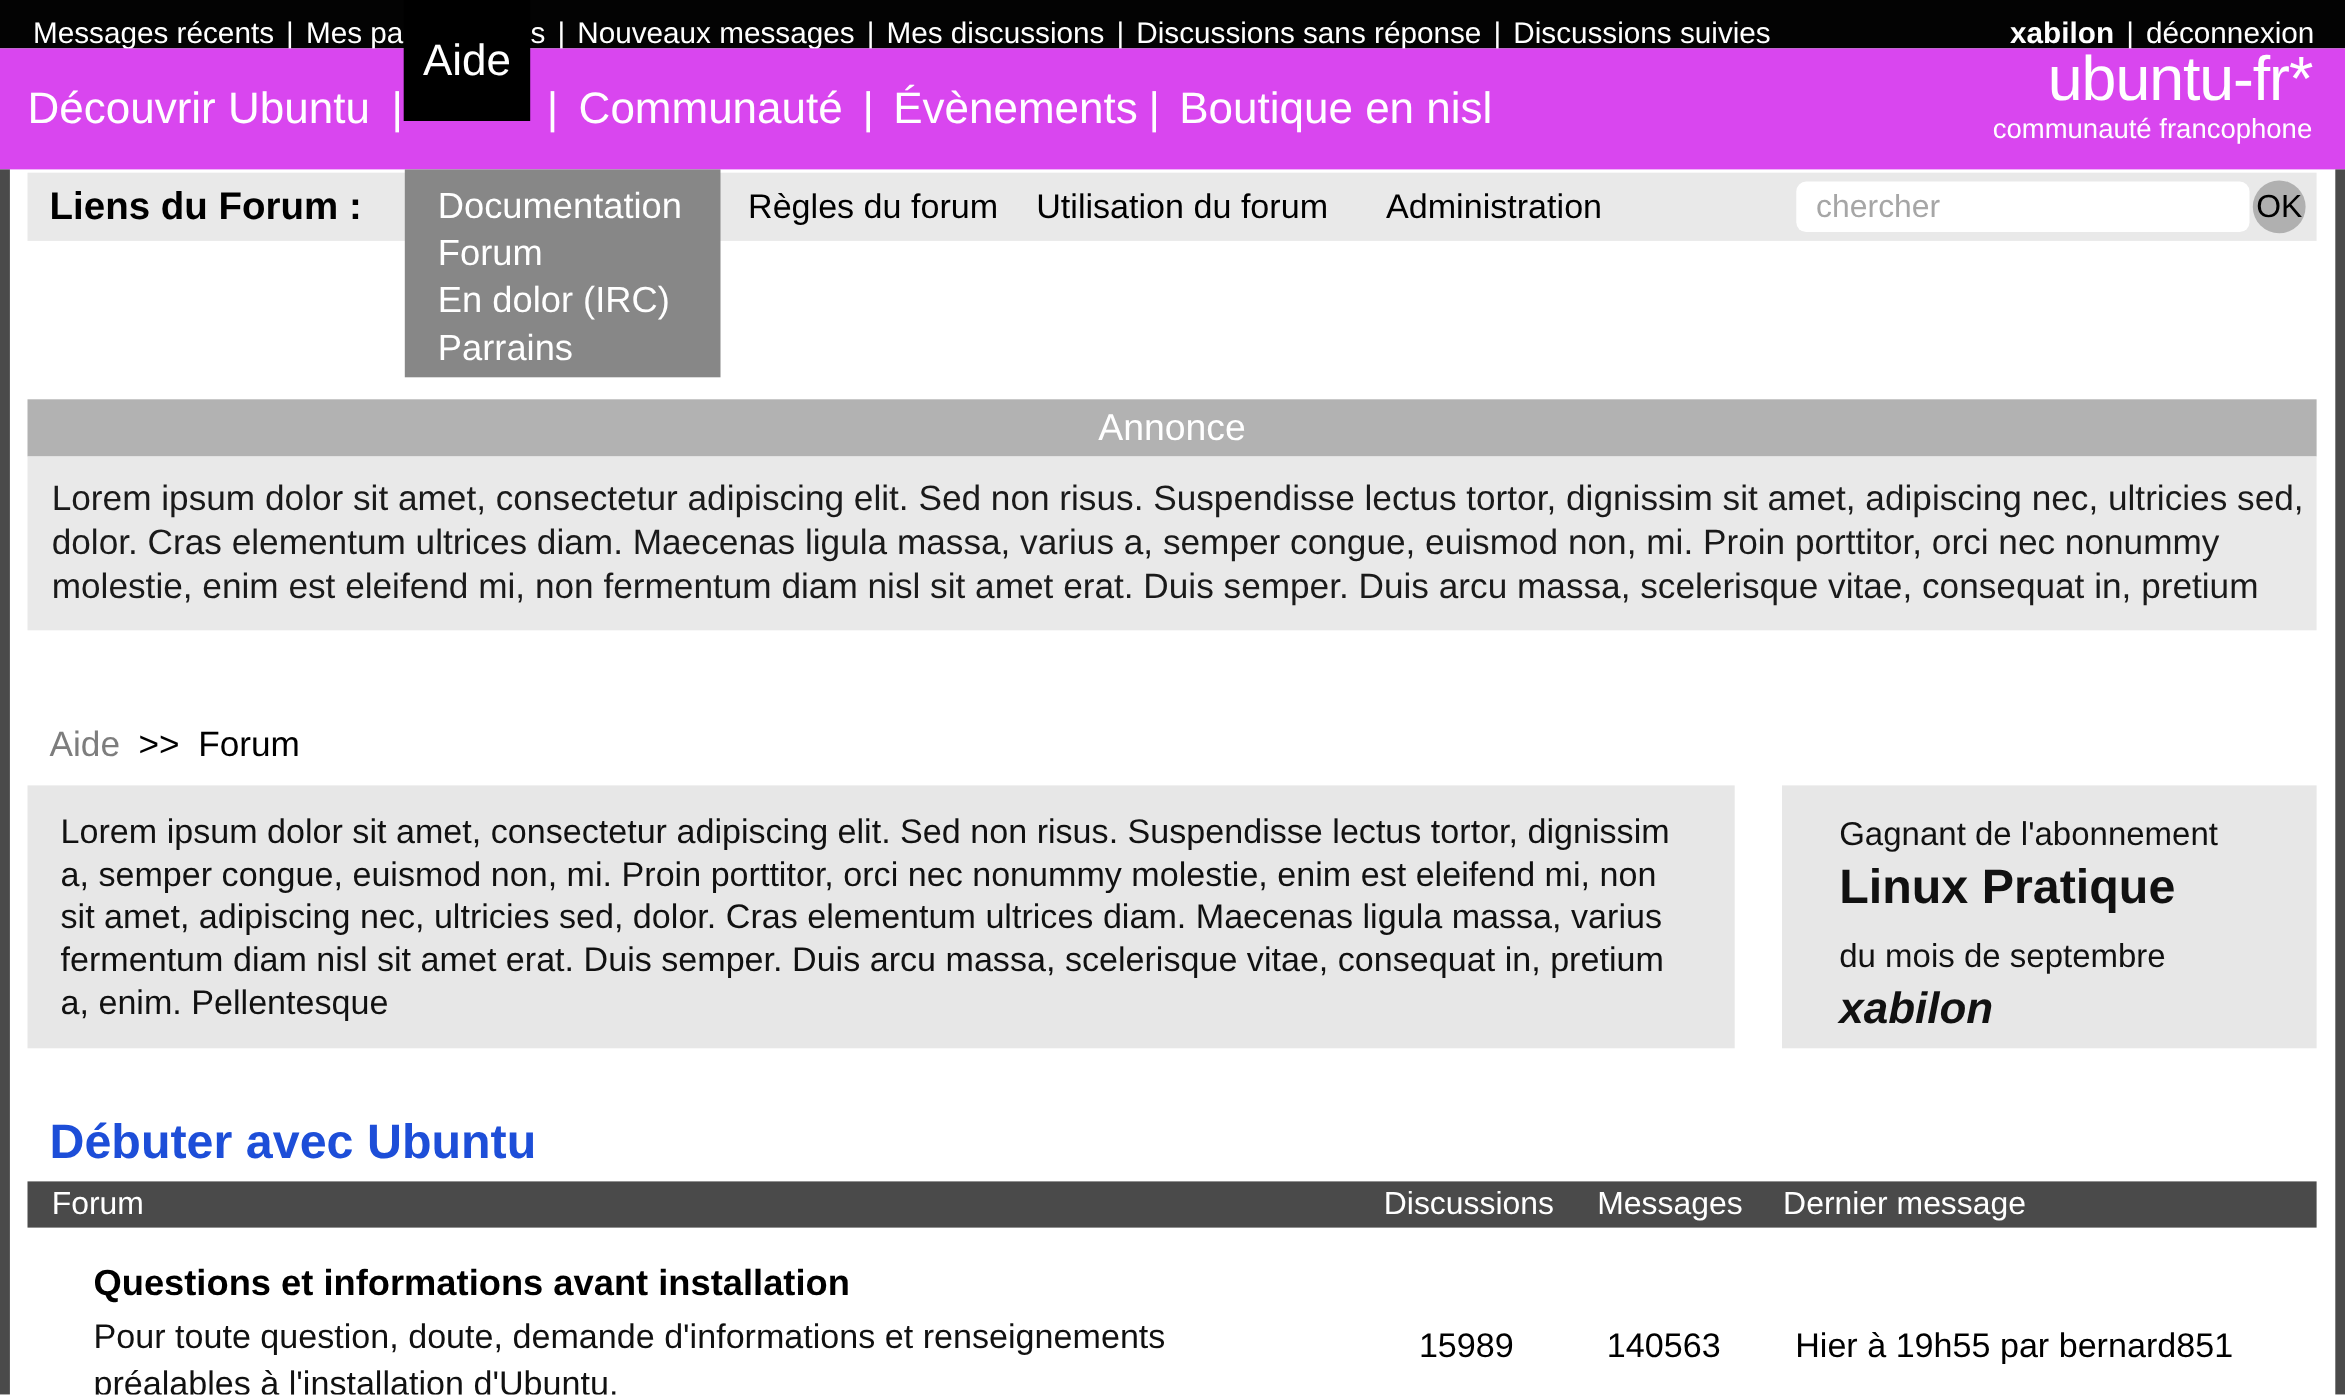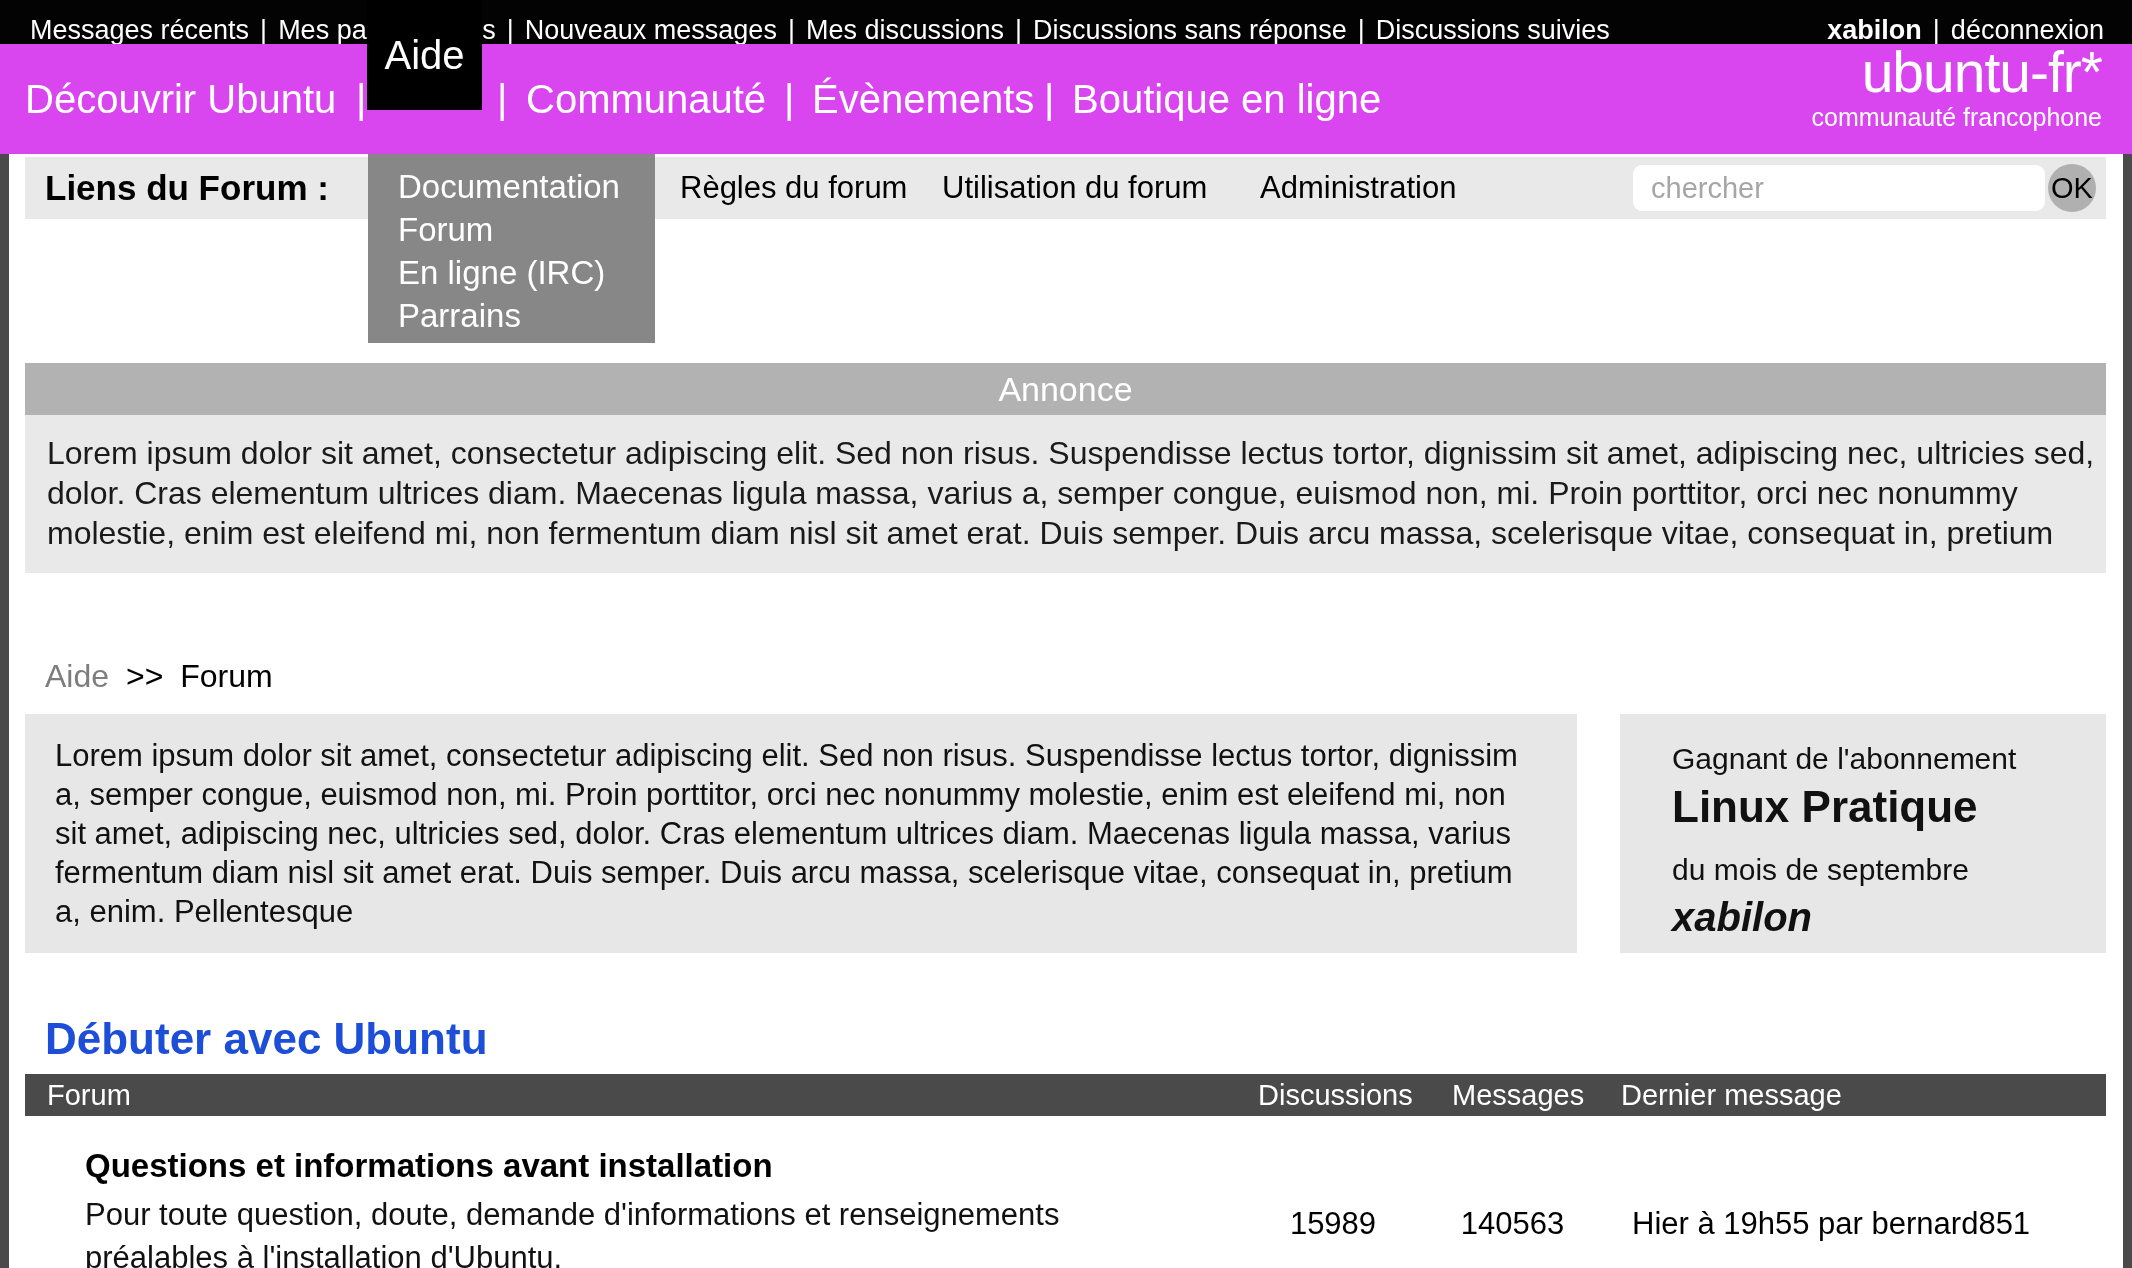--- a/index.html
+++ b/index.html
@@ -135,21 +135,21 @@
   </div>
 
   <div class="navbar">
     <span class="nav-seg" style="left:25px">Découvrir Ubuntu</span>
     <span class="nav-sep" style="left:356px">|</span>
     <span class="nav-sep" style="left:497px">|</span>
     <span class="nav-seg" style="left:526px">Communauté</span>
     <span class="nav-sep" style="left:784px">|</span>
     <span class="nav-seg" style="left:812px">Évènements</span>
     <span class="nav-sep" style="left:1044px">|</span>
-    <span class="nav-seg" style="left:1072px">Boutique en ligne</span>
+    <span class="nav-seg" style="left:1072px">Boutique en nisl</span>
   </div>
   <div class="nav-active-tab">
     <span style="color:#fff;font-size:40px;">Aide</span>
   </div>
   <div class="logo">
     <div class="logo-title" style="color:#fff;">ubuntu-fr*</div>
     <div class="logo-sub" style="color:#fff;margin-left:12px;">communauté francophone</div>
   </div>
 
   <div class="side-border left"></div>
@@ -160,21 +160,21 @@
     <span class="toolbar-link tl-regles">Règles du forum</span>
     <span class="toolbar-link tl-utilisation">Utilisation du forum</span>
     <span class="toolbar-link tl-admin">Administration</span>
     <input class="search-input" type="text" placeholder="chercher" style="">
     <div class="ok-button">OK</div>
   </div>
 
   <div class="dropdown">
     <div class="dropdown-item">Documentation</div>
     <div class="dropdown-item">Forum</div>
-    <div class="dropdown-item">En ligne (IRC)</div>
+    <div class="dropdown-item">En dolor (IRC)</div>
     <div class="dropdown-item">Parrains</div>
   </div>
 
   <div class="banner">Annonce</div>
   <div class="annonce-body">
     <div class="annonce-line">Lorem ipsum dolor sit amet, consectetur adipiscing elit. Sed non risus. Suspendisse lectus tortor, dignissim sit amet, adipiscing nec, ultricies sed,</div>
     <div class="annonce-line">dolor. Cras elementum ultrices diam. Maecenas ligula massa, varius a, semper congue, euismod non, mi. Proin porttitor, orci nec nonummy</div>
     <div class="annonce-line">molestie, enim est eleifend mi, non fermentum diam nisl sit amet erat. Duis semper. Duis arcu massa, scelerisque vitae, consequat in, pretium</div>
   </div>
 

